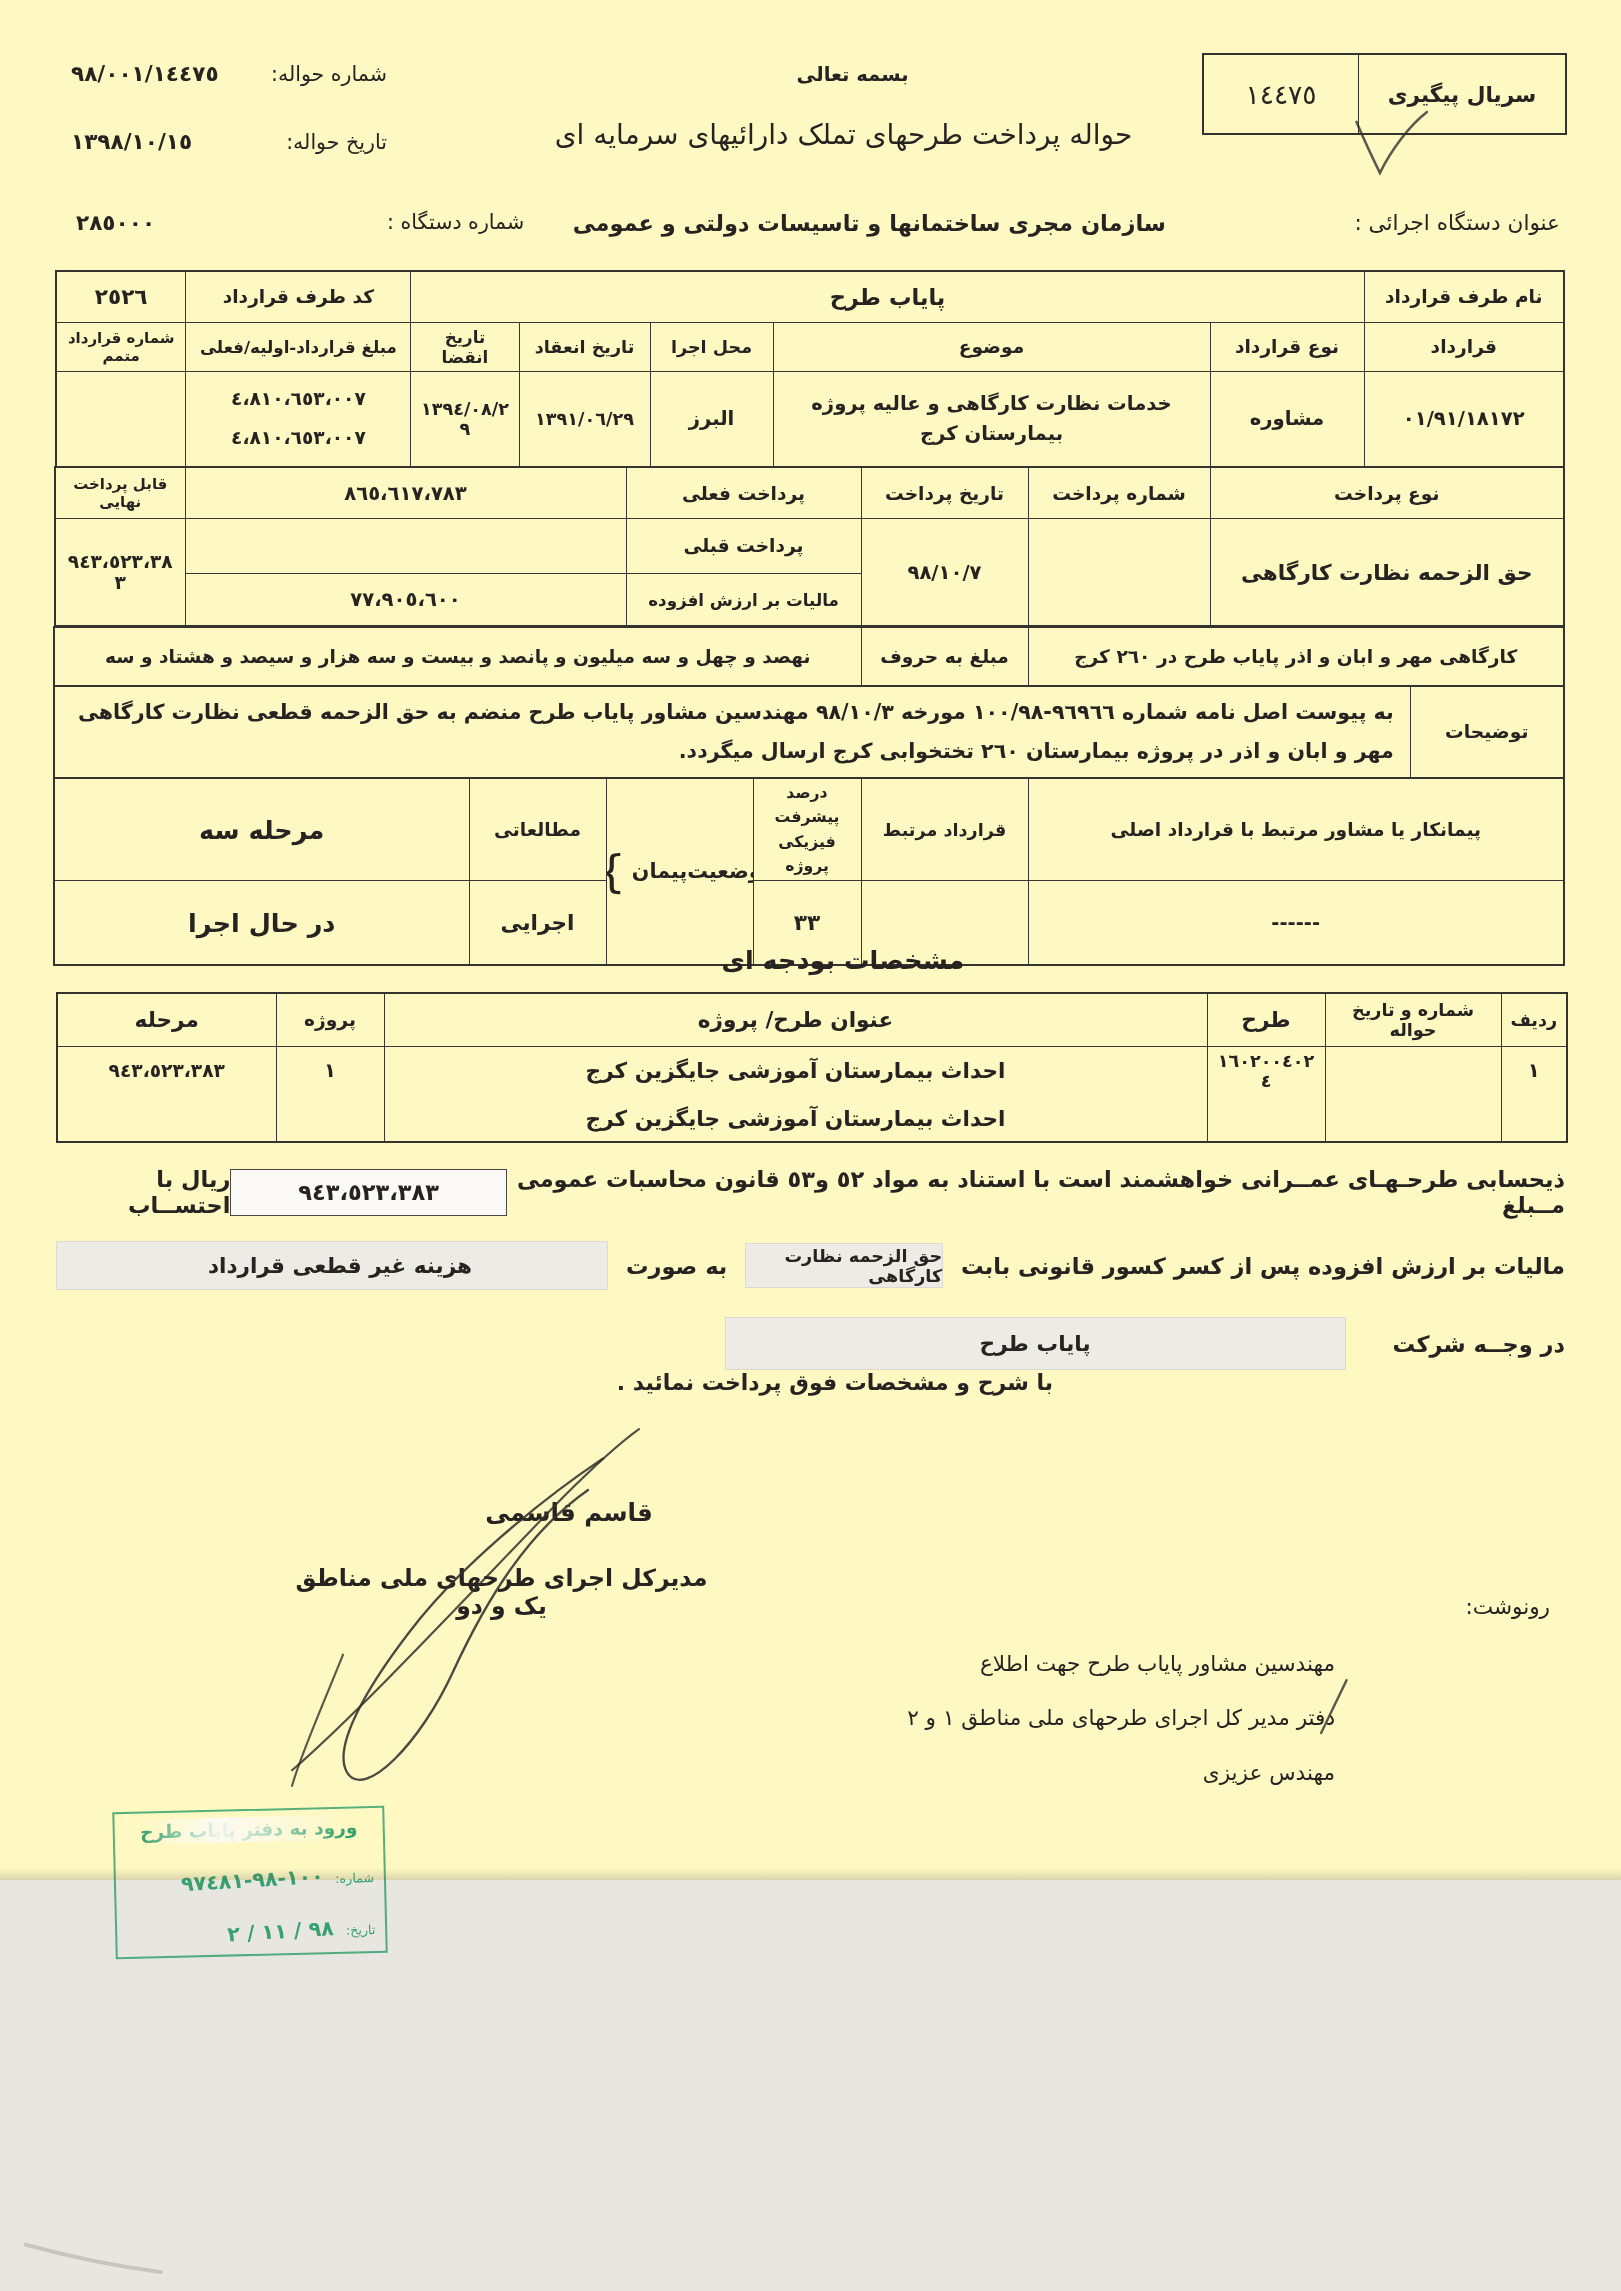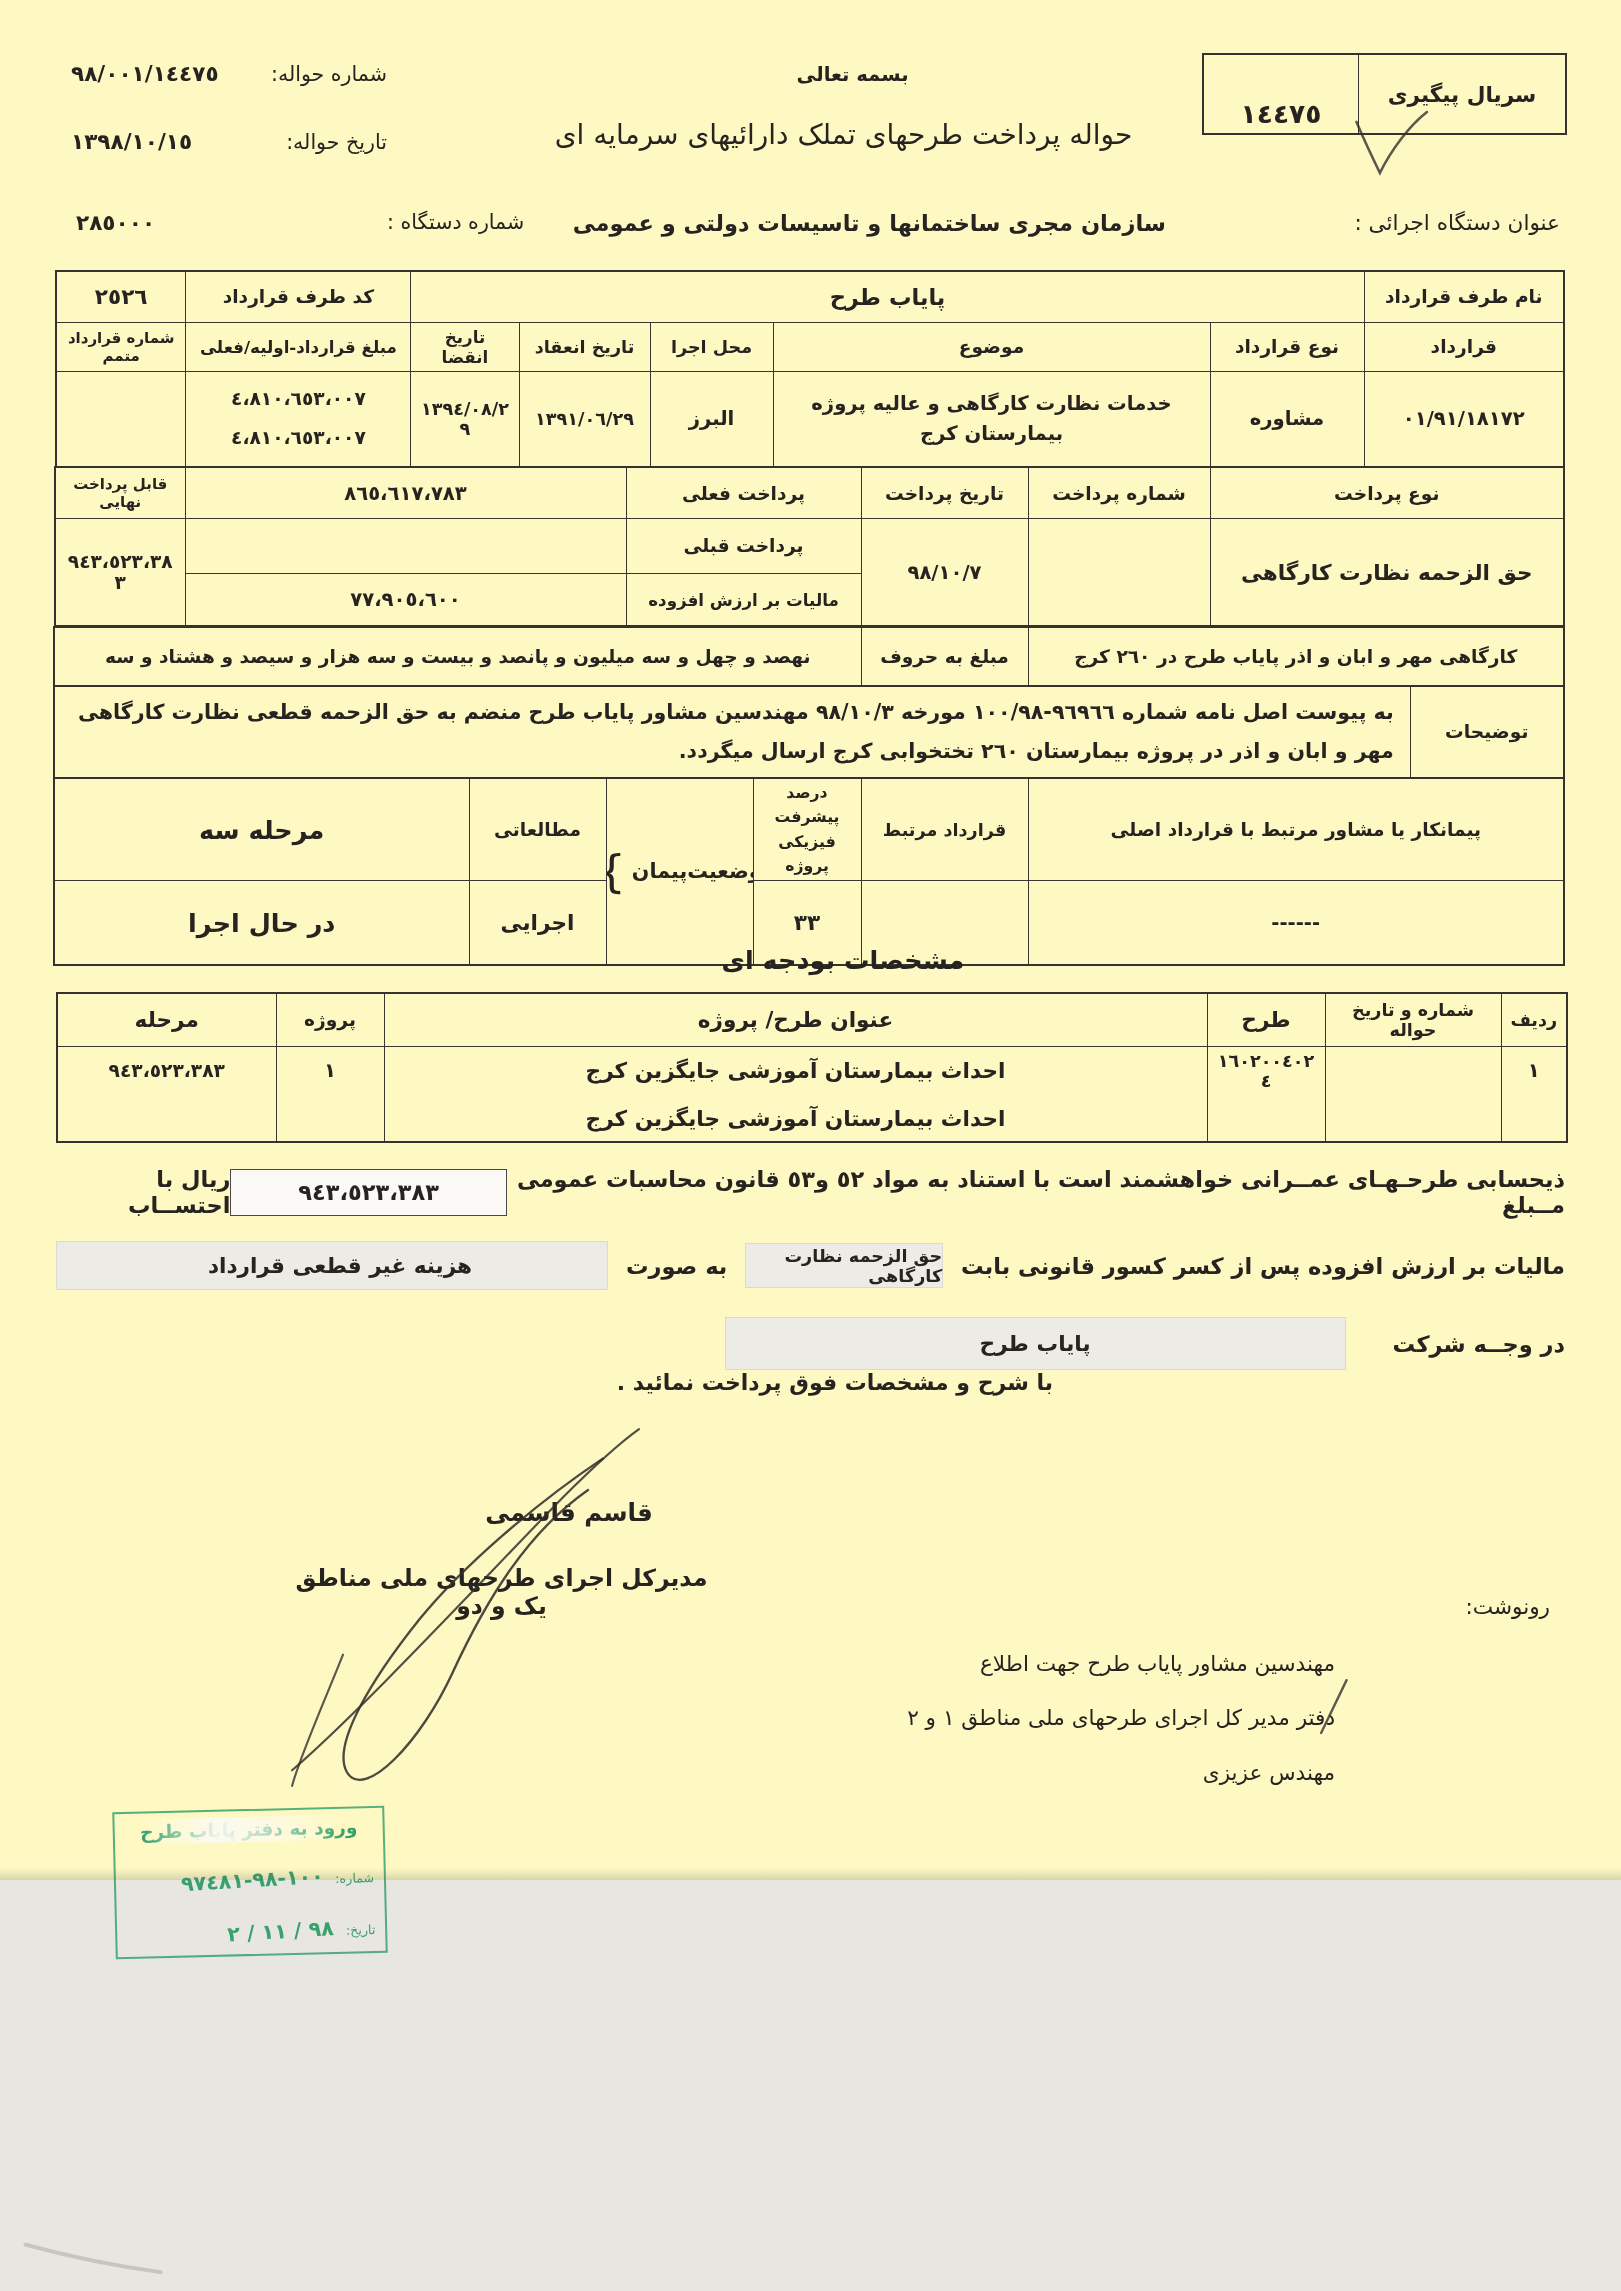--- a/index.html
+++ b/index.html
@@ -7,22 +7,22 @@
   .page{position:absolute;left:0;top:0;width:1621px;height:1880px;background:#fef9c3;
         font-family:"DejaVu Sans",sans-serif;color:#262320;direction:rtl;}
   .b{font-weight:700;}
   .blk{display:block;line-height:1.55;}
   .sp{margin-bottom:9.8px;}
 
   
   .serial-box{position:absolute;left:1202px;top:53px;width:361px;height:78px;border:2px solid #35332f;display:flex;}
   .serial-label{width:206px;border-left:1.8px solid #35332f;display:flex;align-items:center;justify-content:center;
                 font-weight:700;font-size:21.6px;}
-  .serial-value{flex:1;display:flex;align-items:flex-end;justify-content:center;padding-bottom:4px;
-                font-weight:700;font-size:26.5px;}
+  .serial-value{flex:1;display:flex;align-items:flex-end;justify-content:center;padding-bottom:23px;
+                font-weight:400;font-size:26.5px;}
   .bismillah{position:absolute;left:627px;top:63px;width:451px;text-align:center;font-size:19.6px;font-weight:700;}
   .doc-title{position:absolute;left:412px;top:118px;width:863px;text-align:center;font-size:28px;font-weight:400;}
   .hv-row{position:absolute;left:71px;width:316px;display:flex;justify-content:space-between;align-items:baseline;font-size:20.6px;}
   .hv1{top:61px;} .hv2{top:129px;}
   .hv-row .v{font-weight:700;font-size:21.6px;}
   .agency-row{position:absolute;left:0;right:0;top:210px;height:41px;}
   .agency-label{position:absolute;right:61px;font-size:21.6px;}
   .agency-value{position:absolute;right:455px;font-size:22.5px;font-weight:700;}
   .device-label{position:absolute;left:387px;font-size:20.6px;}
   .device-value{position:absolute;left:76px;font-size:21.6px;font-weight:700;}

